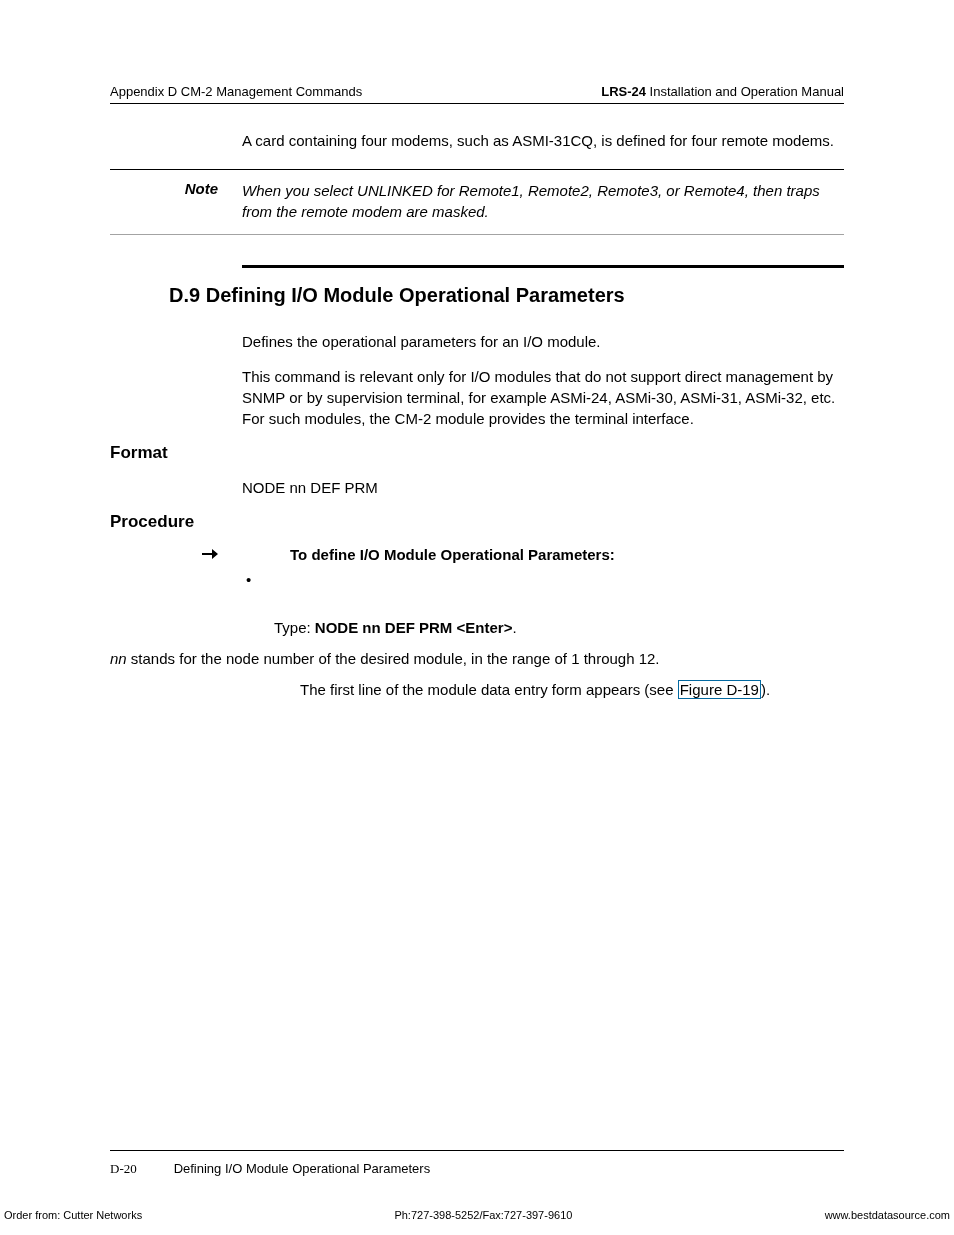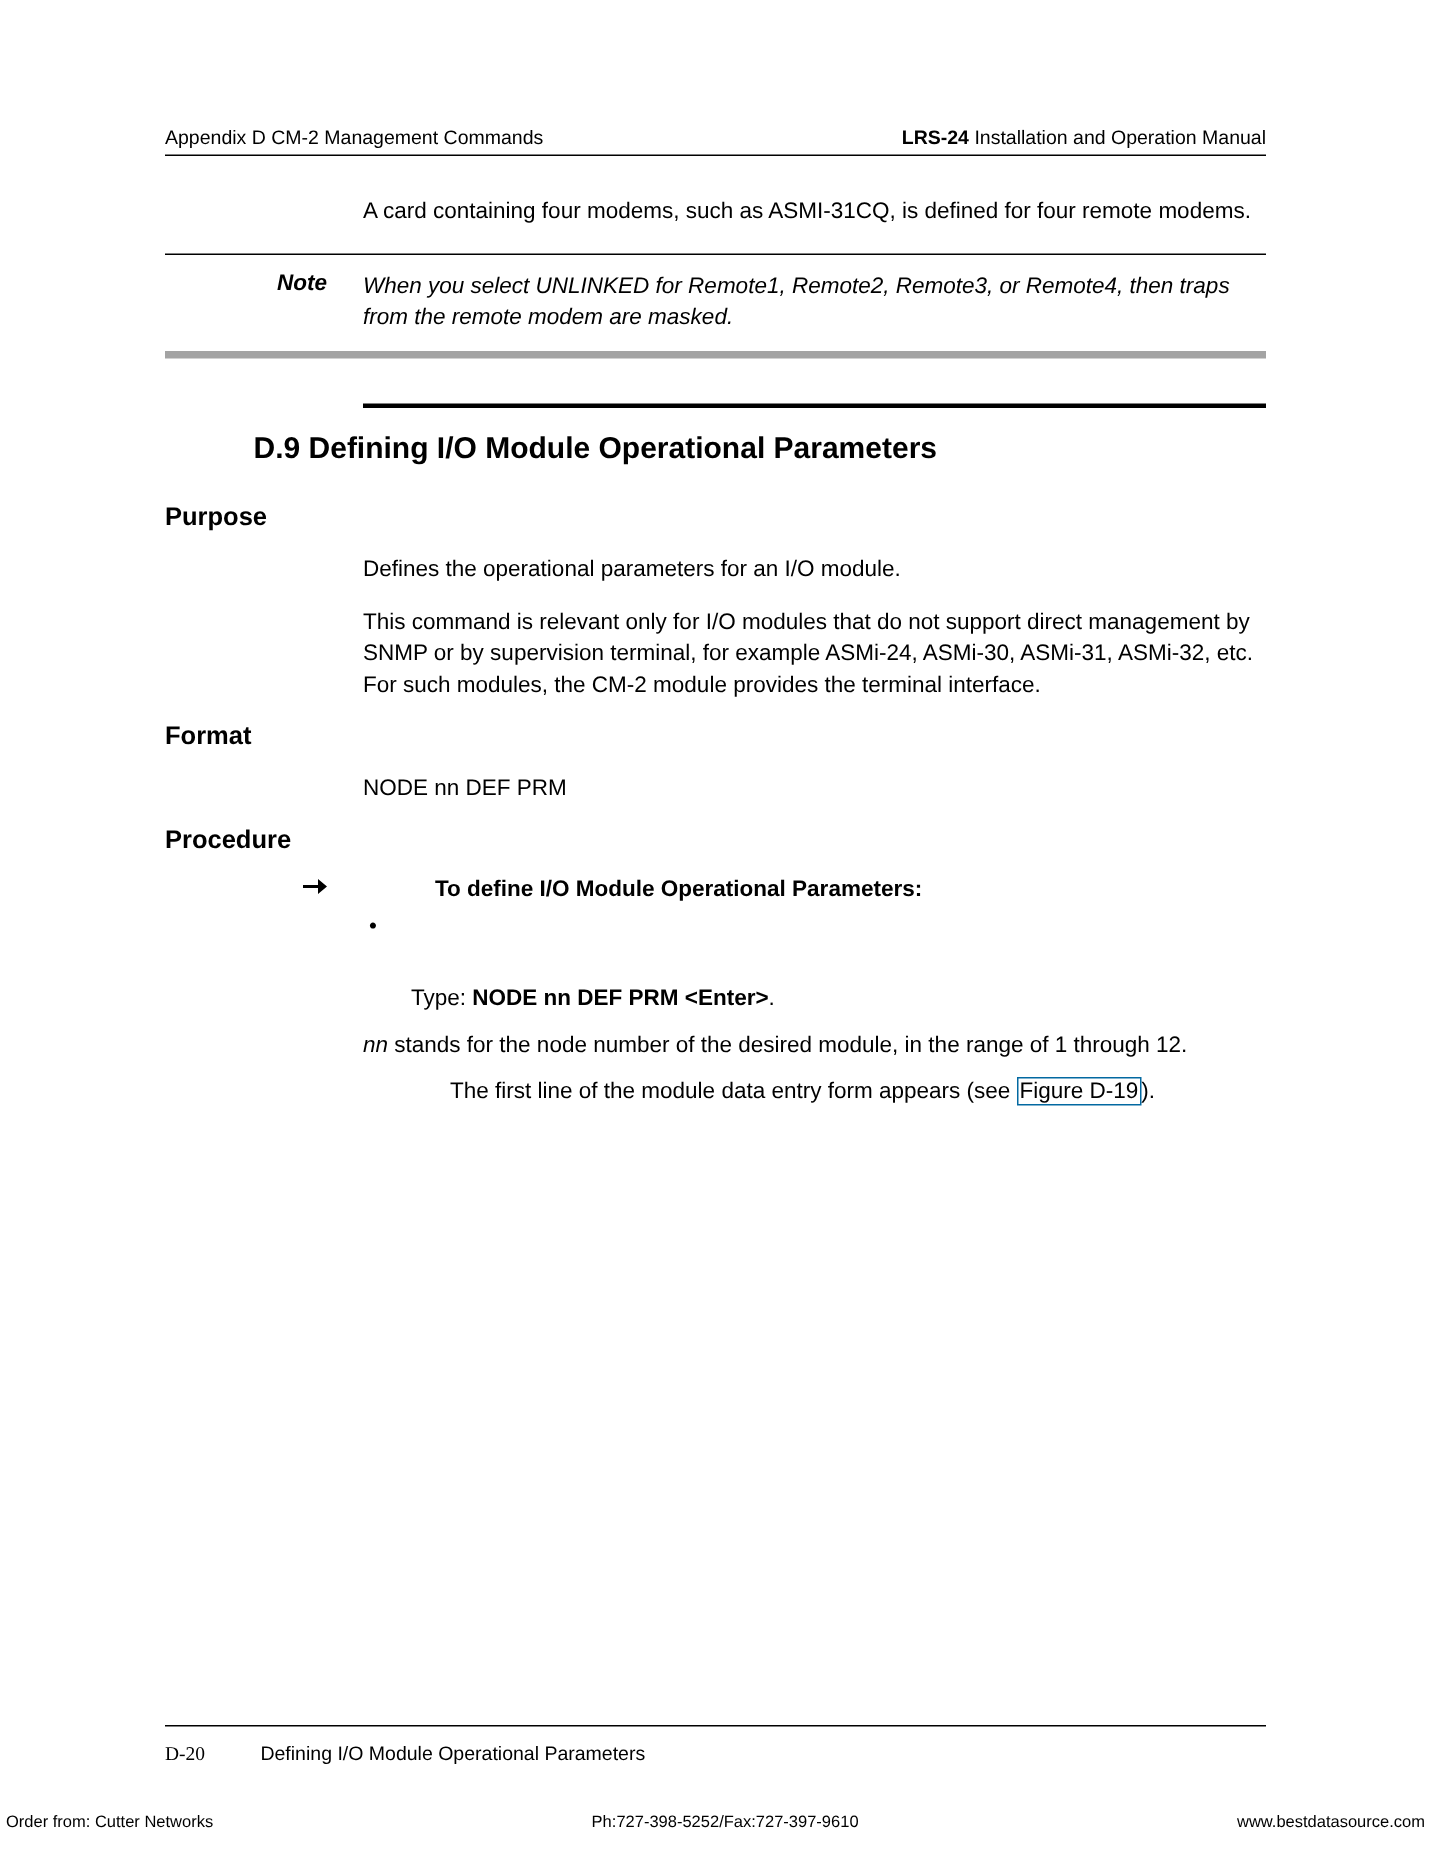--- a/index.html
+++ b/index.html
@@ -35,21 +35,21 @@
   .content-col {
     margin-left: 132px;
   }
   .intro-para {
     line-height: 1.4;
     margin-bottom: 18px;
     margin-top: 18px;
   }
   .note-box {
     border-top: 1px solid #000;
-    border-bottom: 5px solid #a3a3a3;
+    border-bottom: 1px solid #a3a3a3;
     padding: 10px 0 12px 0;
     margin: 16px 0 30px 0;
   }
   .note-row {
     display: flex;
   }
   .note-label {
     width: 132px;
     text-align: right;
     padding-right: 24px;
@@ -115,21 +115,20 @@
   }
   .bullet-text {
     flex: 1;
     line-height: 1.4;
     margin-top: 46px;
   }
   .bullet-text .bold {
     font-weight: 700;
   }
   .sub-para {
-    margin-left: 132px;
     line-height: 1.4;
     margin-bottom: 10px;
   }
   .sub-para .ital {
     font-style: italic;
   }
   .indent2 {
     margin-left: 190px;
     line-height: 1.4;
   }
@@ -183,21 +182,20 @@
     </div>
   </div>
 
   <hr class="section-rule">
 
   <div class="section-title">
     <span>D.9</span>
     <span>Defining I/O Module Operational Parameters</span>
   </div>
 
-  <div class="side-heading">Purpose</div>
   <div class="body-para">Defines the operational parameters for an I/O module.</div>
   <div class="body-para">This command is relevant only for I/O modules that do not support direct management by SNMP or by supervision terminal, for example ASMi-24, ASMi-30, ASMi-31, ASMi-32, etc. For such modules, the CM-2 module provides the terminal interface.</div>
 
   <div class="side-heading">Format</div>
   <div class="body-para">NODE nn DEF PRM</div>
 
   <div class="side-heading">Procedure</div>
 
   <div class="proc-row">
     <div class="proc-marker">

